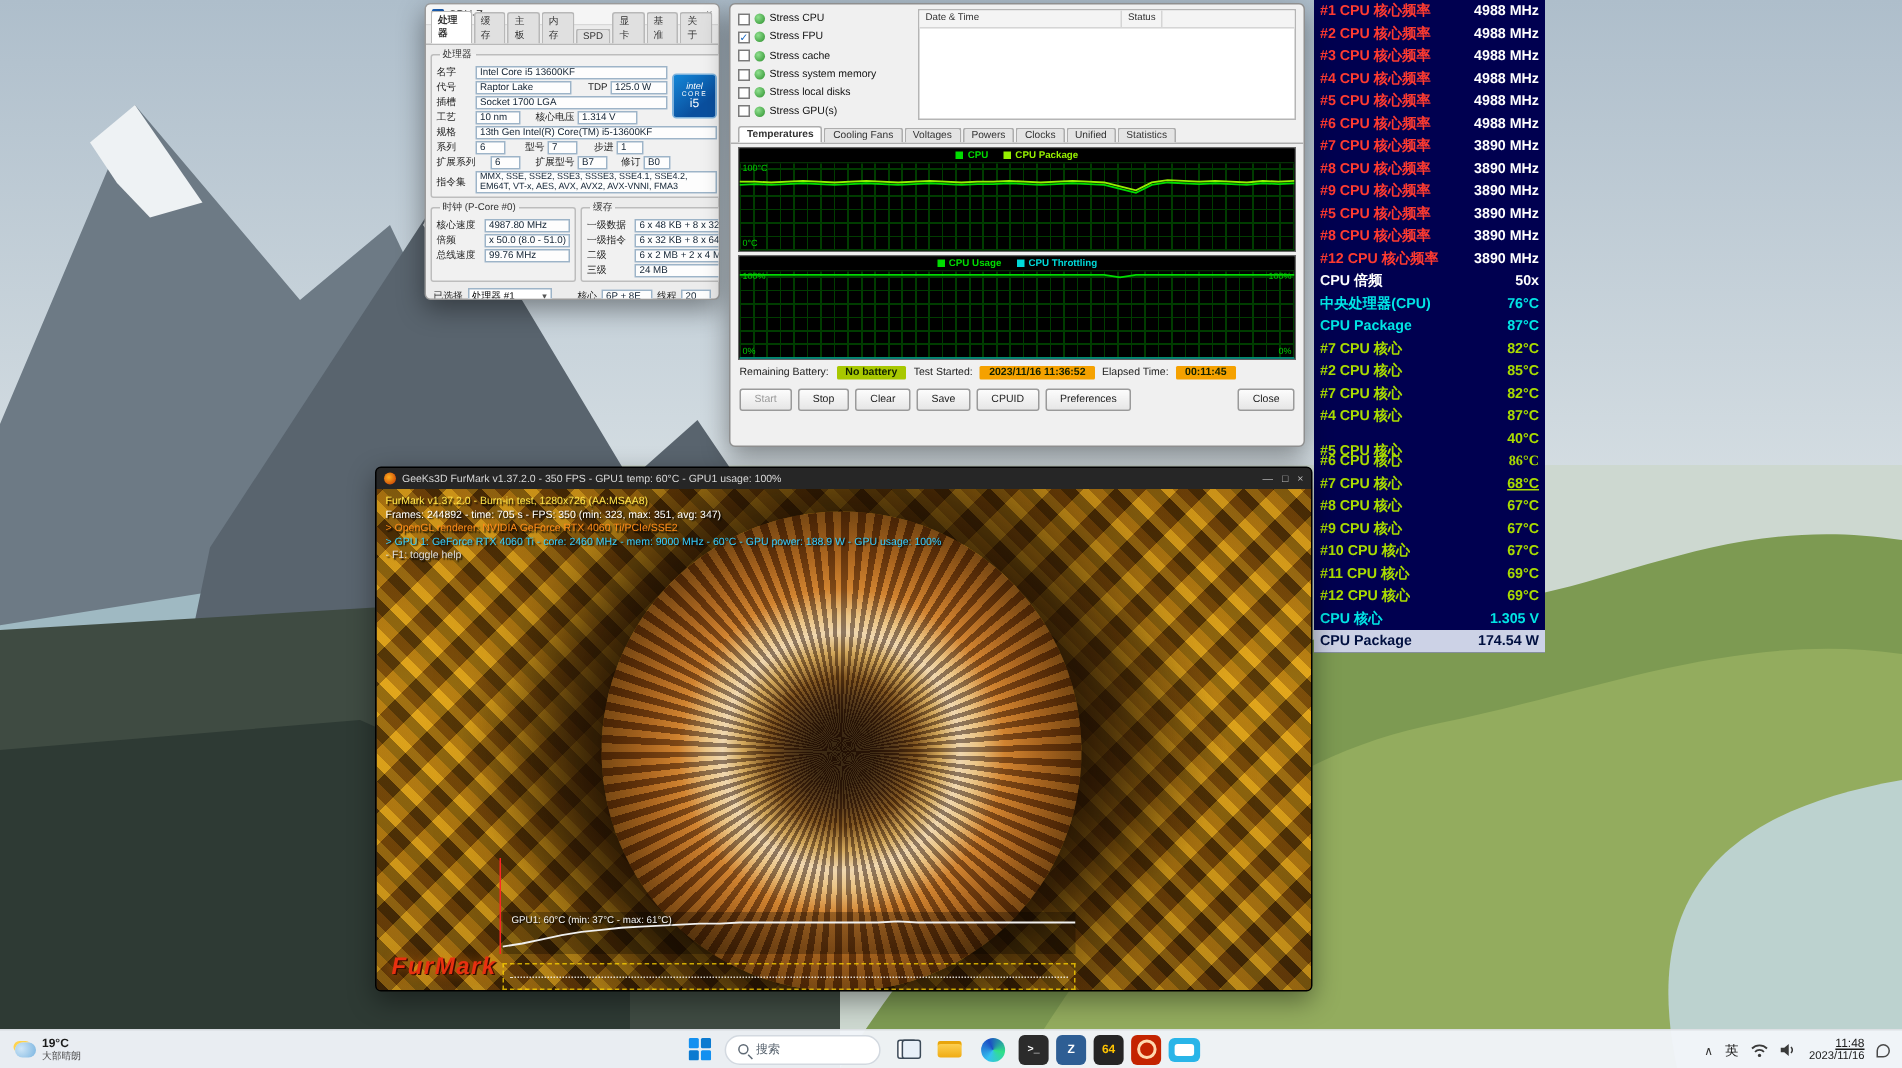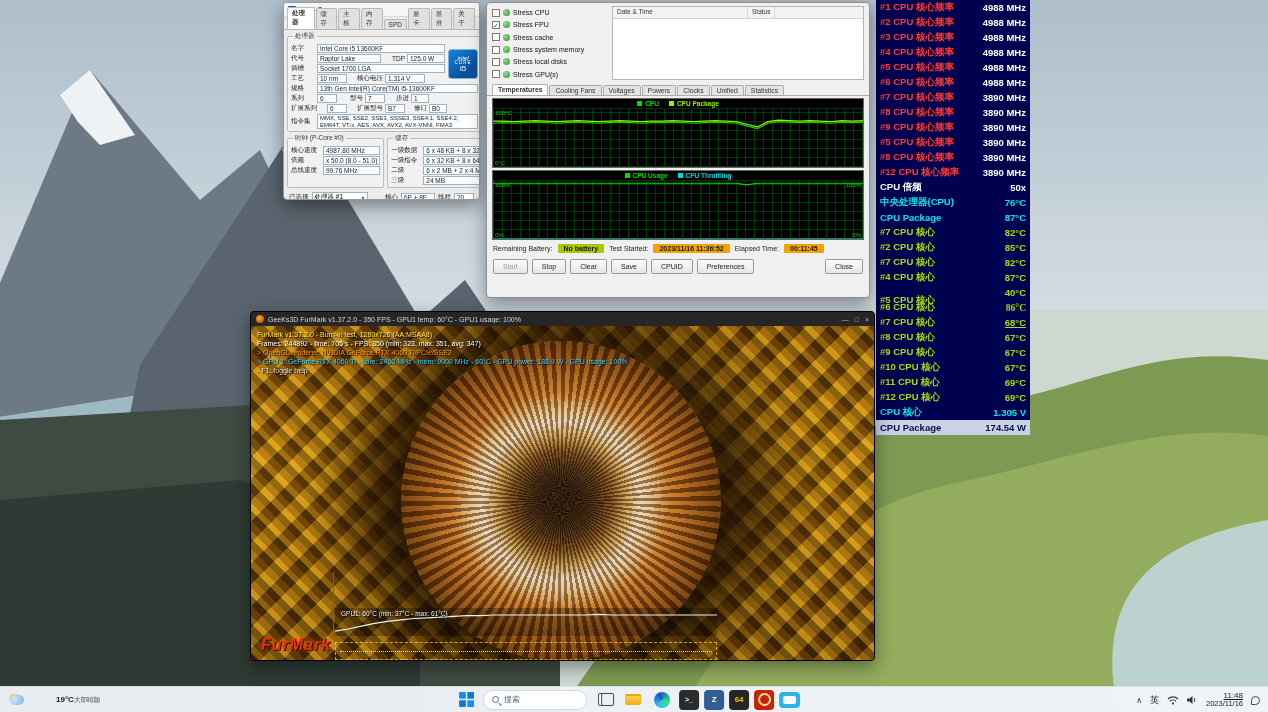--- a/index.html
+++ b/index.html
@@ -108,21 +108,21 @@
   .fur-gl{position:absolute;left:6px;top:2px;font-size:6.5px;color:#f2f2f2;text-shadow:1px 1px 1px #000;}
   .fur-redline{position:absolute;left:82px;top:246px;width:1px;height:64px;background:#ff2424;}
   .fur-dashbox{position:absolute;left:84px;top:316px;width:382px;height:18px;border:1px dashed rgba(255,214,0,.75);}
   .fur-dashbox::after{content:"";position:absolute;left:4px;right:4px;top:50%;border-top:1px dotted rgba(255,255,255,.8);}
   .fur-logo{position:absolute;left:10px;top:310px;font-size:16px;font-weight:bold;font-style:italic;color:#e83010;letter-spacing:1px;text-shadow:1px 1px 0 #3a0e00,0 0 7px rgba(255,120,0,.55);}
 
   
   .taskbar{position:absolute;left:0;bottom:0;width:1268px;height:26px;background:rgba(241,245,250,.96);border-top:1px solid rgba(0,0,0,.08);display:flex;align-items:center;}
   .tb-weather{position:absolute;left:4px;top:0;height:26px;display:flex;align-items:center;gap:4px;padding:0 6px;border-radius:4px;}
   .w-ico{width:14px;height:10px;border-radius:6px;background:radial-gradient(circle at 30% 40%,#cfe6f7,#7ab4e0);box-shadow:-2px -2px 0 -1px #ffd34d;}
-  .w-txt{display:flex;flex-direction:row;line-height:1.1;margin-left:28px;}
+  .w-txt{display:flex;flex-direction:column;line-height:1.1;}
   .w-temp{font-size:8px;font-weight:bold;color:#1a1a1a;}
   .w-desc{font-size:6.5px;color:#4a4a4a;font-style:normal;}
   .tb-center{position:absolute;left:50%;transform:translateX(-52%);display:flex;align-items:center;gap:5px;height:26px;}
   .tbi{width:24px;height:24px;border-radius:4px;display:flex;align-items:center;justify-content:center;position:relative;}
   .tbi-g{font-size:8px;font-weight:bold;}
   .tb-start svg{display:block;}
   .tb-search{height:20px;width:104px;background:#fff;border:1px solid #d3d9e0;border-radius:10px;display:flex;align-items:center;gap:5px;padding:0 8px;}
   .lens{width:7px;height:7px;border:1.3px solid #5f6a75;border-radius:50%;position:relative;flex:0 0 auto;}
   .lens::after{content:"";position:absolute;width:4px;height:1.3px;background:#5f6a75;transform:rotate(45deg);left:5px;top:7px;}
   .tb-search-t{font-size:8px;color:#5a6570;}

